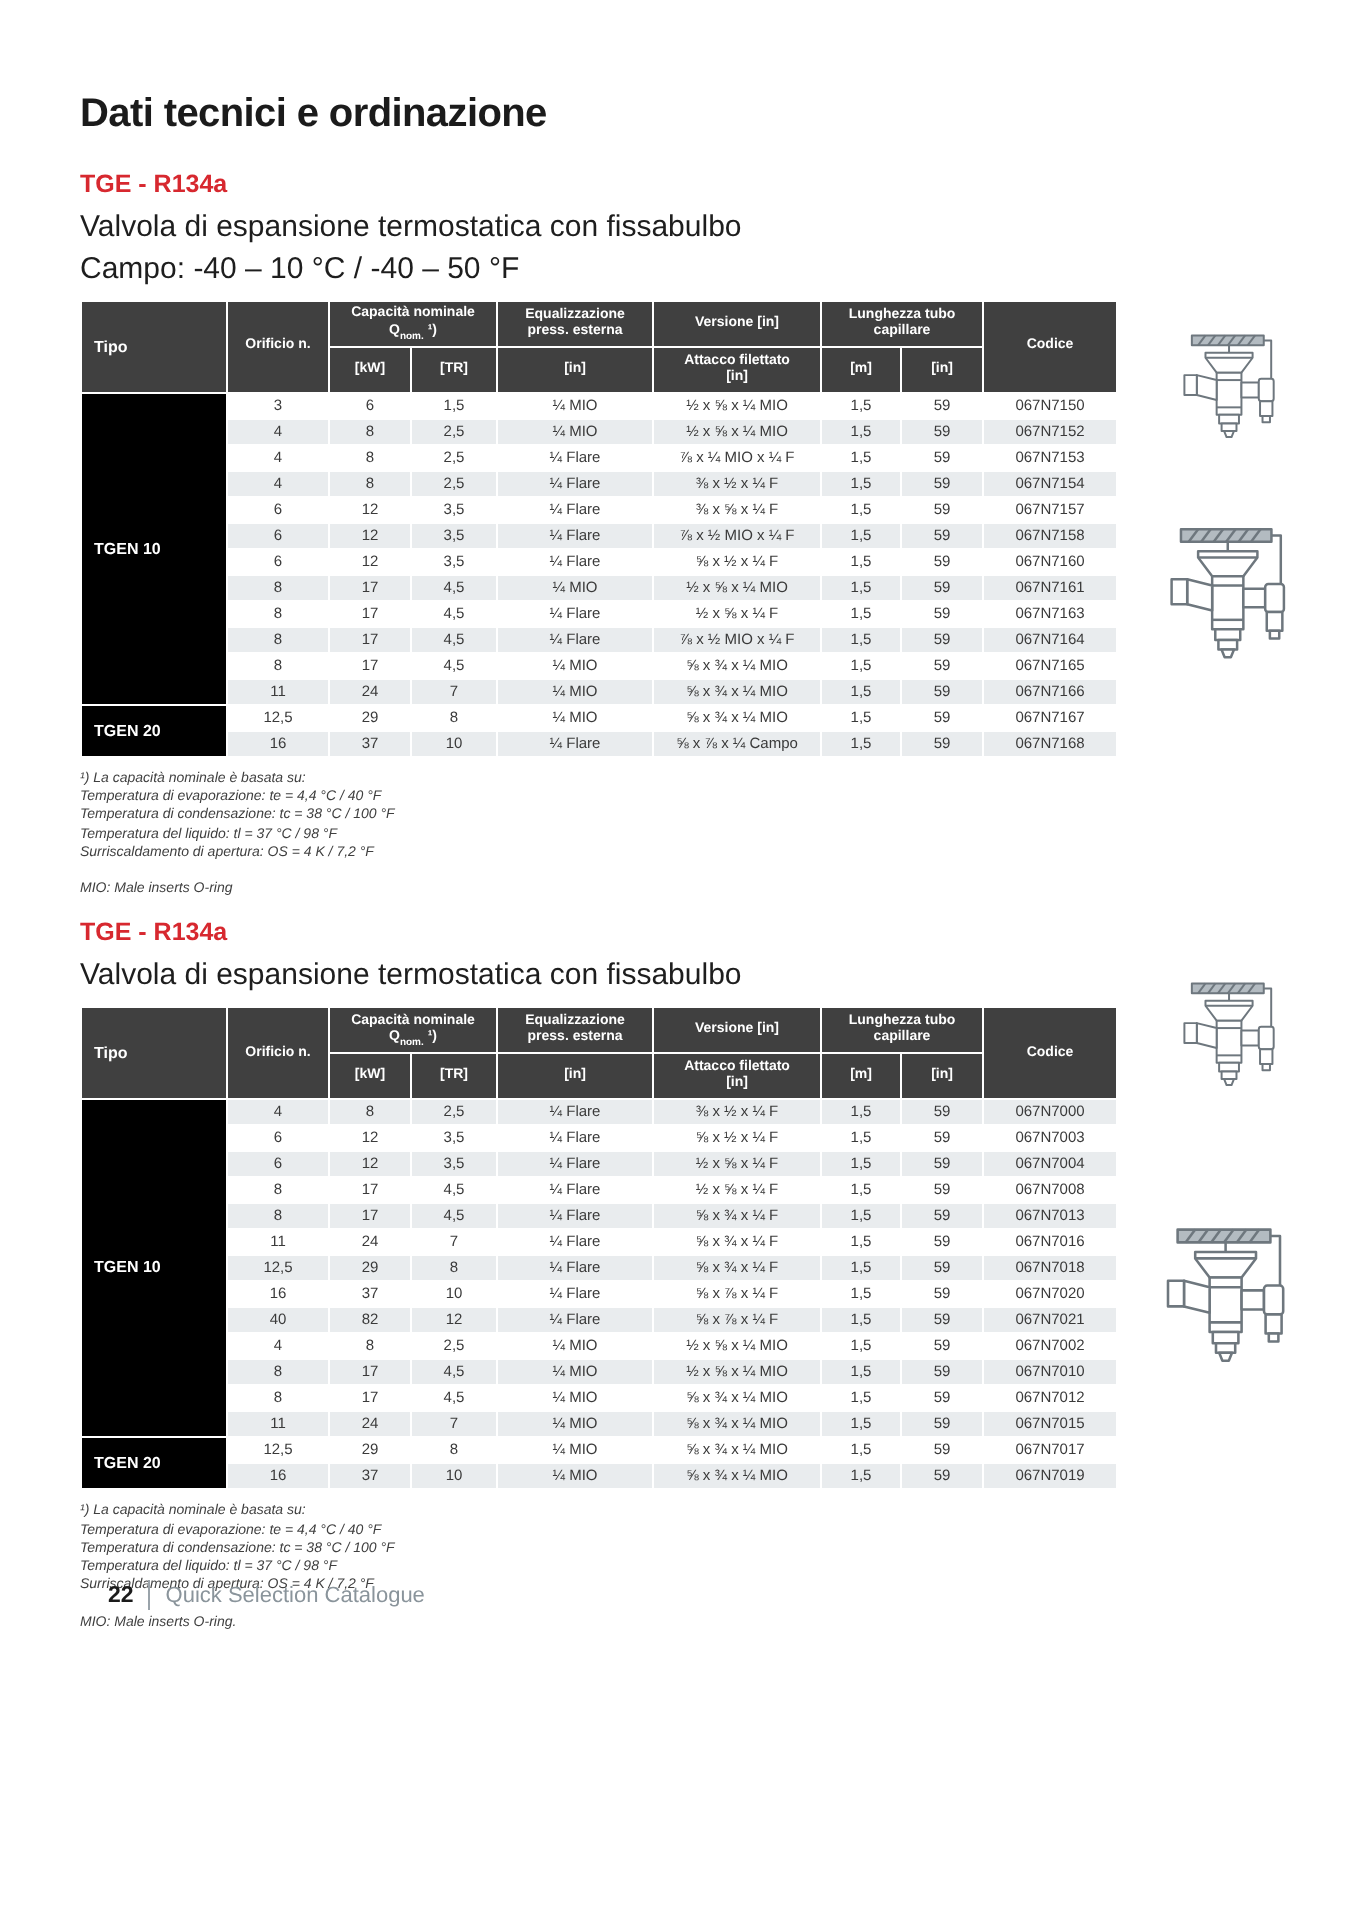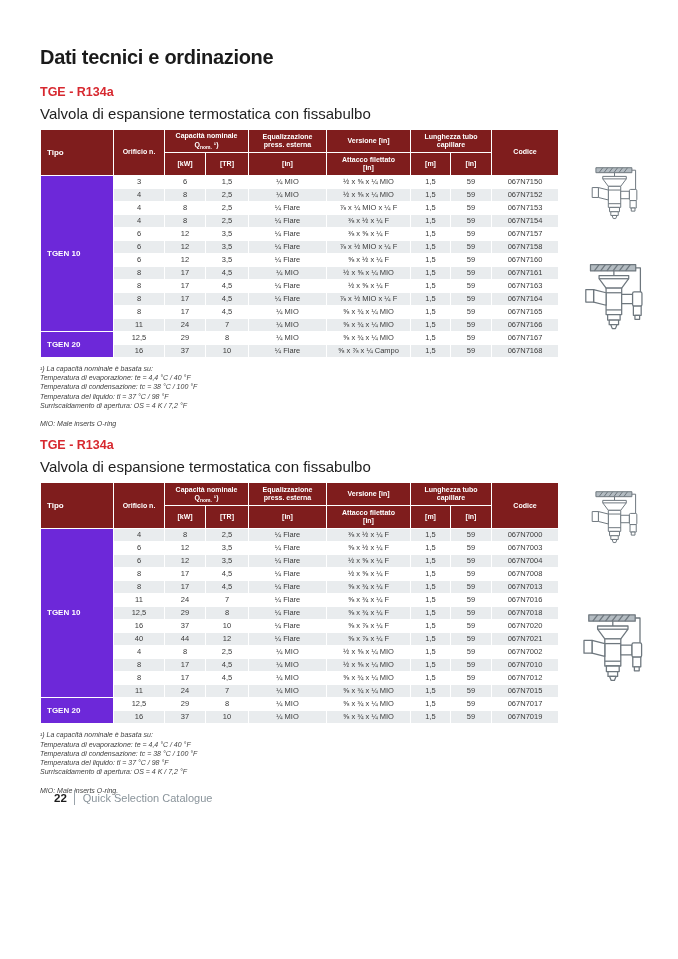--- a/index.html
+++ b/index.html
@@ -11,25 +11,25 @@
   .page-title { font-size:20px; font-weight:bold; color:#1b1b1b; margin:46px 0 16px 0; letter-spacing:-0.3px; }
 
   .section { margin-top:10px; }
   .sec-heading { color:#d7282f; font-weight:bold; font-size:12.5px; margin:0 0 4px 0; }
   .sec-sub { font-size:15px; color:#1e1e1e; line-height:1.4; }
 
   table.data-table { border-collapse:collapse; table-layout:fixed; width:518px; margin-top:5px; }
   .c-tipo{width:73px}.c-orificio{width:51px}.c-kw{width:41px}.c-tr{width:43px}
   .c-eq{width:78px}.c-ver{width:84px}.c-m{width:40px}.c-in{width:41px}.c-cod{width:67px}
   th,td { border:1px solid #fff; padding:0 2px; overflow:hidden; white-space:nowrap; }
-  thead th { background:#7f1d1d; color:#fff; font-size:7px; font-weight:bold; text-align:center; line-height:1.2; height:23px; }
+  thead th { background:#404040; color:#fff; font-size:7px; font-weight:bold; text-align:center; line-height:1.2; height:23px; }
   thead th.th-tipo { text-align:left; padding-left:6px; font-size:8px; }
   thead sub { font-size:5px; }
   tbody td { font-size:7.5px; color:#3a3a3a; text-align:center; height:12px; line-height:12px; background:#fff; }
-  td.tipo { background:#6d28d9; color:#fff; font-weight:bold; text-align:left; padding-left:6px; font-size:8px; }
+  td.tipo { background:#000000; color:#fff; font-weight:bold; text-align:left; padding-left:6px; font-size:8px; }
   tr.alt td:not(.tipo) { background:#e9ecee; }
 
   .footnote { font-size:7px; font-style:italic; color:#3f3f3f; line-height:1.32; margin-top:6px; }
   .footnote .mio { margin-top:9px; }
 
   .valve { position:absolute; }
   .valve svg { width:100%; height:auto; display:block; }
   #valve-1 { left:586px; top:164px; width:62px; }
   #valve-2 { left:578px; top:260px; width:78px; }
   #valve-3 { left:586px; top:488px; width:62px; }
@@ -44,20 +44,21 @@
 <body>
 
 <div class="page">
   <div class="content">
 
     <h1 class="page-title">Dati tecnici e ordinazione</h1>
 
     <div class="section">
       <div class="sec-heading">TGE - R134a</div>
       <div class="sec-sub">Valvola di espansione termostatica con fissabulbo</div>
+      <div class="sec-sub">Campo: -40 – 10 °C / -40 – 50 °F</div>
       <table class="data-table" id="table-0">
           <colgroup>
             <col class="c-tipo">
             <col class="c-orificio">
             <col class="c-kw">
             <col class="c-tr">
             <col class="c-eq">
             <col class="c-ver">
             <col class="c-m">
             <col class="c-in">
@@ -372,21 +373,21 @@
               <td>37</td>
               <td>10</td>
               <td>¼ Flare</td>
               <td>⅝ x ⅞ x ¼ F</td>
               <td>1,5</td>
               <td>59</td>
               <td>067N7020</td>
             </tr>
             <tr class="alt">
               <td>40</td>
-              <td>44</td>
+              <td>82</td>
               <td>12</td>
               <td>¼ Flare</td>
               <td>⅝ x ⅞ x ¼ F</td>
               <td>1,5</td>
               <td>59</td>
               <td>067N7021</td>
             </tr>
             <tr>
               <td>4</td>
               <td>8</td>

